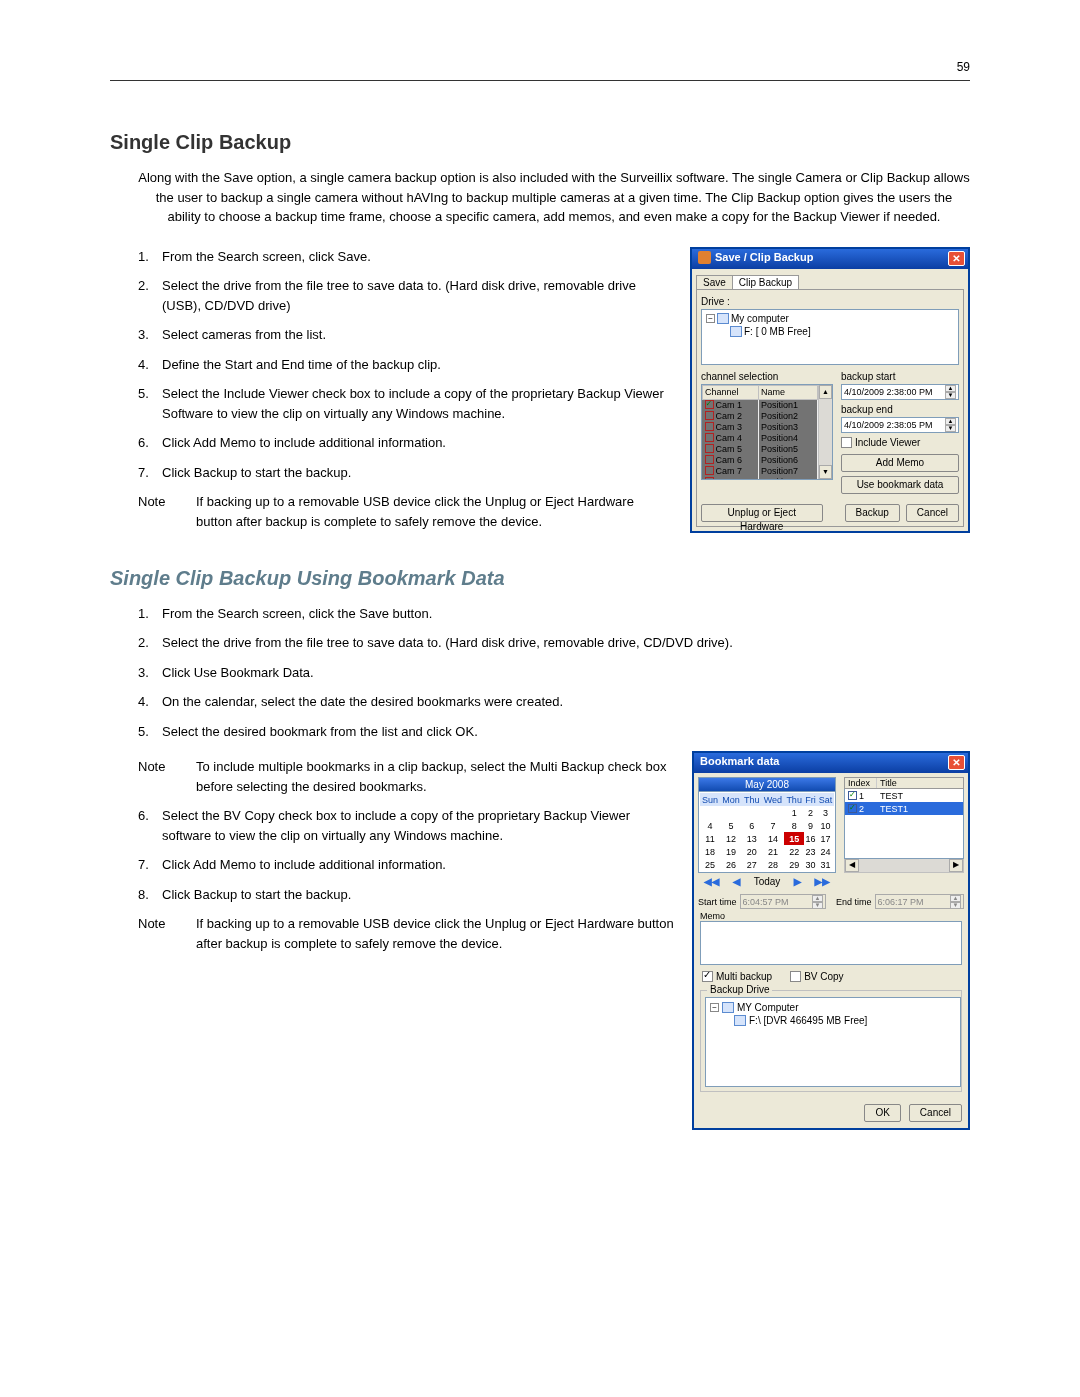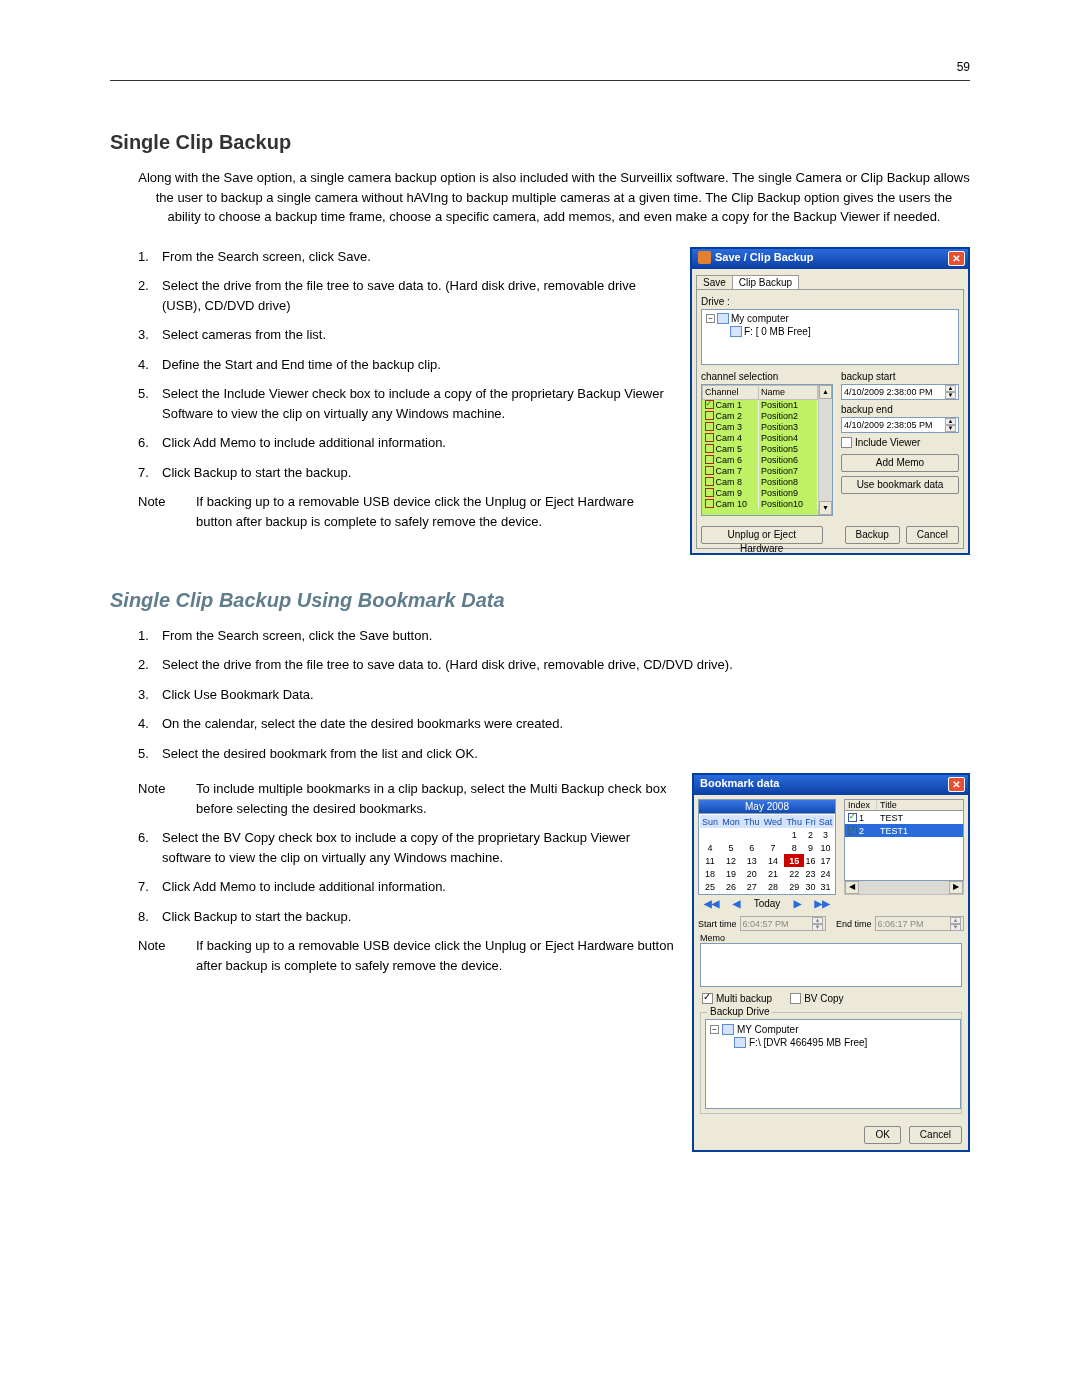--- a/index.html
+++ b/index.html
@@ -73,21 +73,21 @@
   }
   .tree-box .row { display: flex; align-items: center; gap: 2px; line-height: 13px; }
   .tree-toggle { width: 9px; height: 9px; border: 1px solid #888; font-size: 8px; line-height: 7px; text-align: center; }
 
   .mid-cols { display: flex; gap: 8px; margin-top: 6px; }
   .col-l { flex: 1; }
   .col-r { flex: 0 0 118px; }
   .small-label { font-size: 10px; margin-bottom: 2px; }
 
   .chanlist {
-    border: 1px solid #7f9db9; background: #bef264; height: 132px;
+    border: 1px solid #7f9db9; background: #737373; height: 96px;
     display: flex; position: relative;
   }
   .chanlist .gridwrap { flex: 1; overflow: hidden; }
   .chanlist table { width: 100%; border-collapse: collapse; font-size: 9px; }
   .chanlist th {
     background: #ece9d8; border: 1px solid #c0c0c0; font-weight: normal;
     text-align: left; padding: 0 2px; height: 14px;
   }
   .chanlist td { padding: 0 2px; height: 11px; border-right: 1px solid #eee; }
   .chanlist .scrollbar { width: 14px; background: #dcdad5; border-left: 1px solid #c0c0c0; position: relative; }

